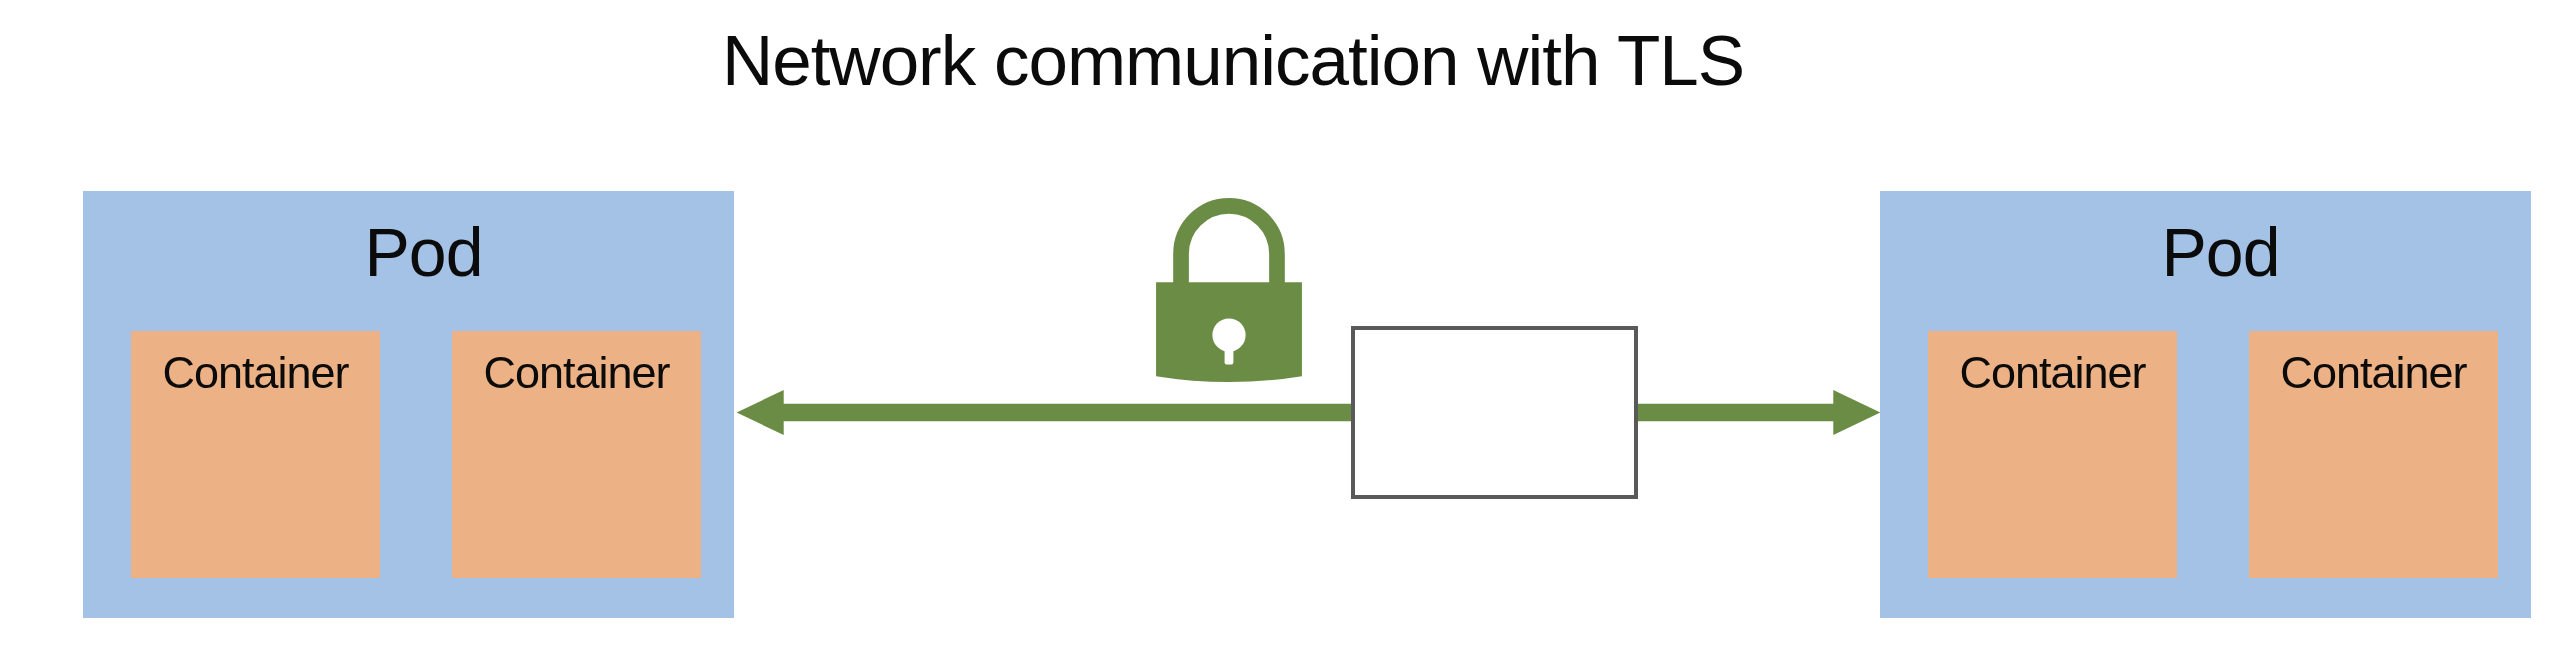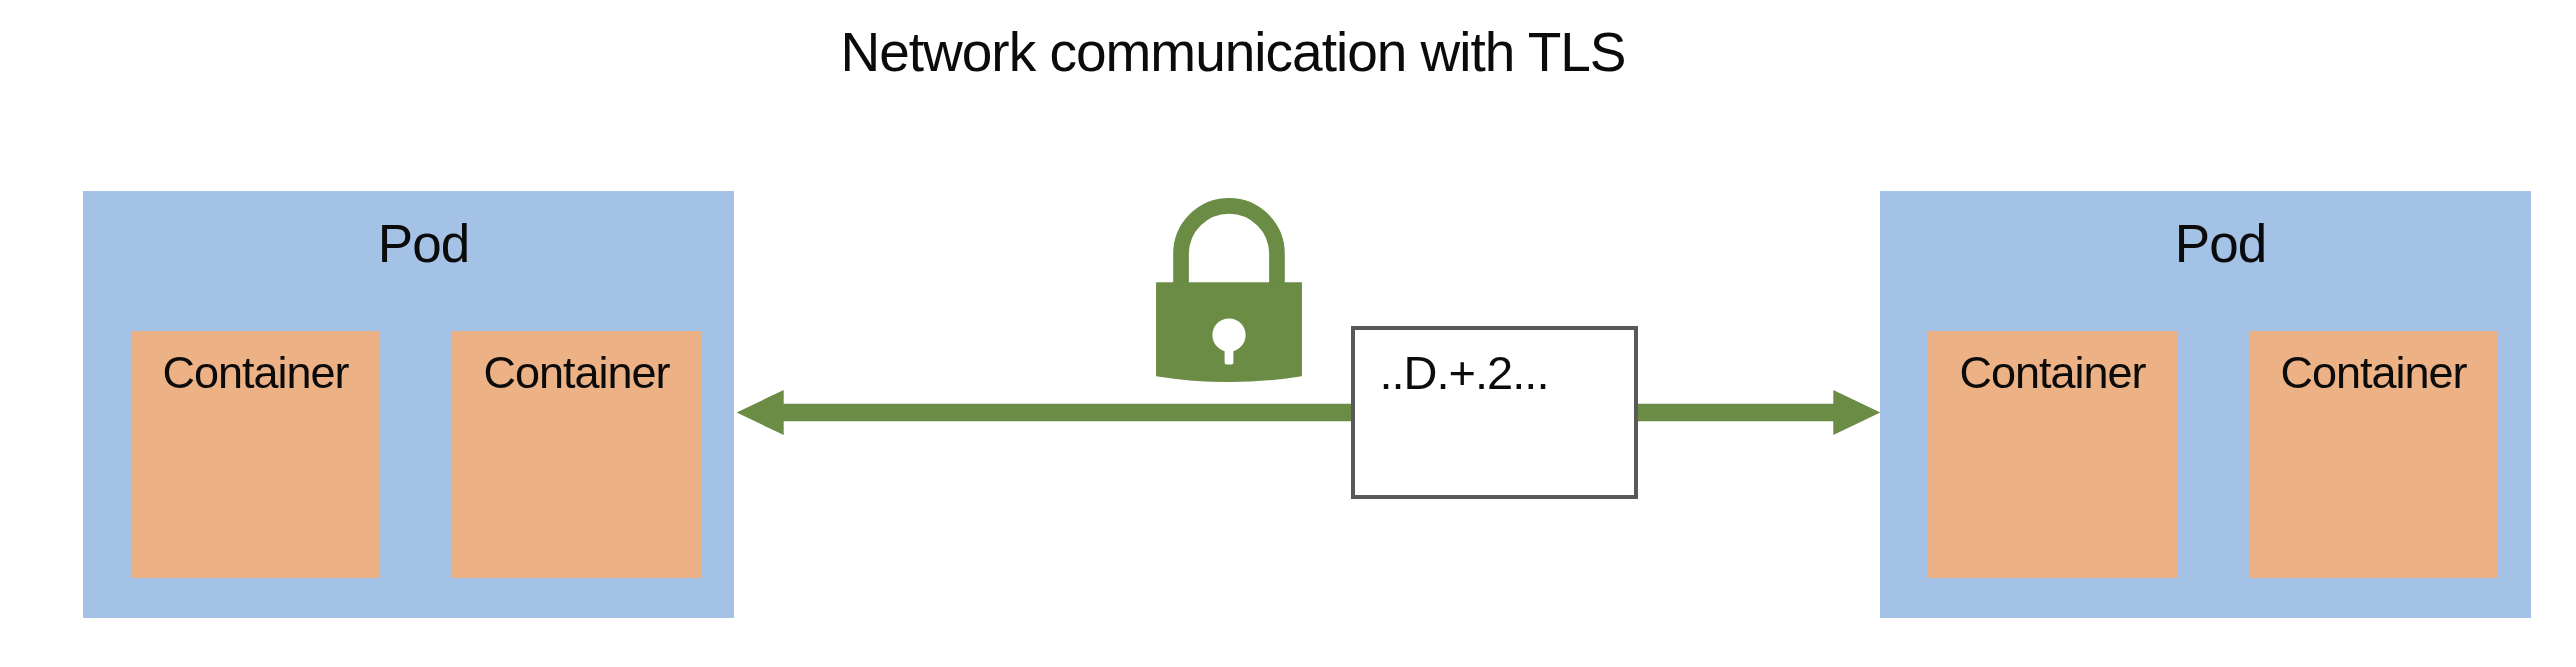--- a/index.html
+++ b/index.html
@@ -18,41 +18,41 @@
     height: 667px;
     background: var(--background);
     font-family: "Liberation Sans", sans-serif;
     color: var(--text);
     overflow: hidden;
   }
   .title {
     position: absolute;
     left: 0; right: 118px; top: 19.6px;
     text-align: center;
-    font-size: 55px;
+    font-size: 71px;
     font-weight: 400;
     letter-spacing: -1px;
     color: var(--text);
     white-space: nowrap;
     margin-left: 8px;
   }
   .pod {
     position: absolute;
     top: 191px;
     width: 651px;
     height: 427px;
     background: var(--pod_fill);
   }
   .pod.left  { left: 83px; }
   .pod.right { left: 1880px; }
   .pod-label {
     position: absolute;
     left: 0; right: 0; top: 21.6px;
     text-align: center;
-    font-size: 53px;
+    font-size: 68px;
     font-weight: 400;
     letter-spacing: -1px;
     margin-left: 30px;
   }
   .container-box {
     position: absolute;
     top: 140px;
     width: 249px;
     height: 247px;
     background: var(--container_fill);
@@ -129,17 +129,16 @@
   </svg>
 
   <svg class="lock-svg" viewBox="0 0 149 190" aria-hidden="true">
     <path d="M25.5 100 V57 A49 49 0 0 1 123.5 57 V100" fill="none" stroke="currentColor" stroke-width="16"></path>
     <path d="M0 86 H149 V182 Q74.5 194 0 182 Z" fill="currentColor"></path>
     <circle cx="74.5" cy="140" r="17" fill="#FFFFFF"></circle>
     <rect x="70" y="140" width="9" height="30" rx="2" fill="#FFFFFF"></rect>
   </svg>
 
   <div class="cipher-box">
-    <div class="cipher-line">..D.+.2...</div>
   </div>
 
 </div>
 
 
 </body></html>

